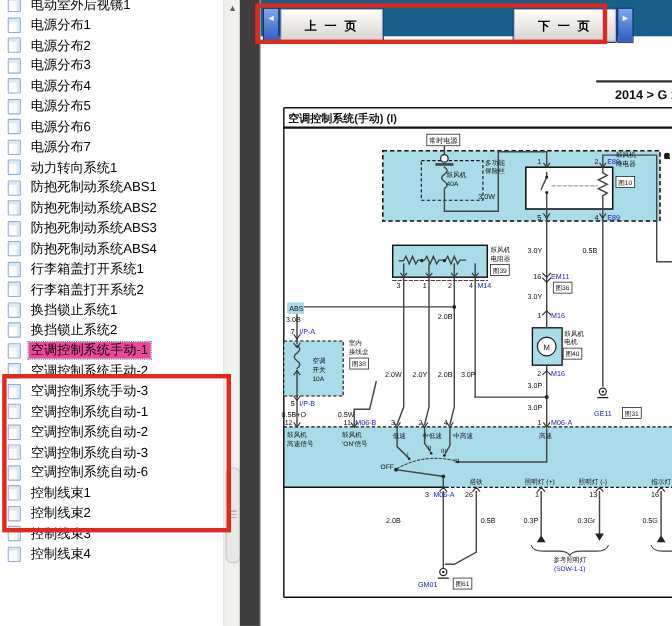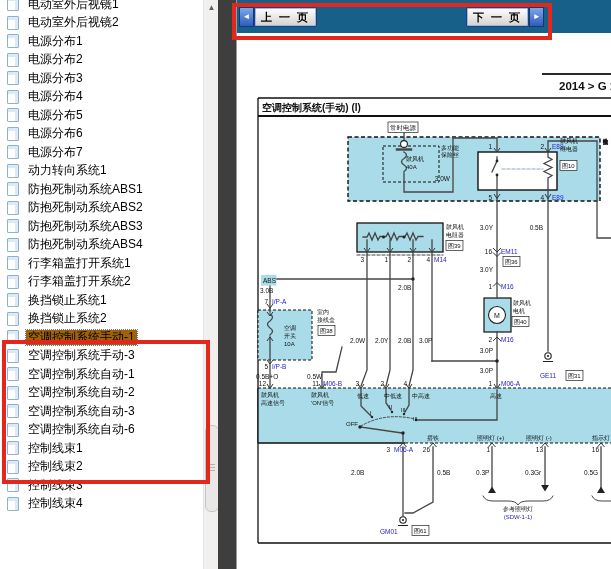--- a/index.html
+++ b/index.html
@@ -2,40 +2,40 @@
 <html><head>
 <meta charset="utf-8">
 <style>
   html,body{margin:0;padding:0;background:#fff;}
   .app{position:relative;width:611px;height:569px;overflow:hidden;background:#fff;
        font-family:"Liberation Sans",sans-serif;}
   
   .sidebar{position:absolute;left:0;top:0;width:203px;height:518px;background:#fff;overflow:hidden;padding-left:24px;}
   .sb-list{position:absolute;left:0;top:-5px;right:0;}
   .row{height:18.5px;display:flex;align-items:center;padding-left:7px;font-size:12px;color:#000;cursor:default;white-space:nowrap;}
-  .row.sel .lbl{background:#a16207;outline:1px dotted #5b7aa6;}
+  .row.sel .lbl{background:#ec4899;outline:1px dotted #5b7aa6;}
   .doc{width:10px;height:12px;background:#fff;border:1px solid #8fb0d1;border-radius:1px;margin-right:7px;flex:0 0 auto;
        box-shadow:inset -3px 3px 0 #dceaf7;}
   .lbl{padding:0 2px;line-height:15px;}
   
   .vscroll{position:absolute;left:203px;top:0;width:15px;height:569px;background:#f1f0ef;border-left:1px solid #e4e3e2;}
   .sb-up{position:absolute;left:0;top:0;width:15px;height:16px;color:#5f5f5f;font-size:8px;line-height:16px;text-align:center;}
   .sb-thumb{position:absolute;left:1px;top:425px;width:12px;height:85px;background:#e9e8e7;border:1px solid #c6c5c4;border-radius:6px;}
   .sb-thumb:after{content:"";position:absolute;left:3px;right:3px;top:38px;height:8px;
        background:repeating-linear-gradient(to bottom,#b3b2b1 0 1px,transparent 1px 3px);}
   .divider{position:absolute;left:218px;top:0;width:18px;height:569px;background:#3e3e3e;border-right:1px solid #9a9a9a;}
   
   .main{position:absolute;left:237px;top:0;width:374px;height:569px;background:#fff;}
   .topbar{position:absolute;left:0;top:0;width:374px;height:33px;background:#176089;}
   .navgrp{position:absolute;top:7px;display:flex;align-items:stretch;}
   .grp-prev{left:2px;}
   .grp-next{left:229px;}
   .navicon{width:13px;background:linear-gradient(#7ea7ea,#2c5cbe);border:1px solid #16386f;color:#fff;
        font-size:8px;line-height:18px;text-align:center;}
-  .navbtn{height:20px;min-width:58px;padding:0 6px;font-family:"Liberation Sans",sans-serif;font-size:11px;font-weight:bold;
+  .navbtn{height:32px;min-width:58px;padding:0 22px;font-family:"Liberation Sans",sans-serif;font-size:11px;font-weight:bold;
        letter-spacing:2px;color:#000;background:linear-gradient(#ffffff,#d4d2cb);border:1px solid #1d3f7c;border-radius:2px;
        box-shadow:inset 0 0 0 1px #9db8e8;cursor:pointer;}
   .bc-rule{position:absolute;left:305px;top:73px;width:306px;height:2px;background:#2a2a2a;}
   .breadcrumb{position:absolute;left:322px;top:79px;font-size:11.5px;font-weight:bold;color:#111;white-space:nowrap;}
   
   .overlay{position:absolute;left:0;top:0;pointer-events:none;}
   .overlay text{font-family:"Liberation Sans",sans-serif;}
   
   .annot{position:absolute;border:4px solid #e2271c;box-sizing:border-box;pointer-events:none;}
   .annot-sidebar{left:2px;top:340px;width:208px;height:144px;}
@@ -47,24 +47,20 @@
 <div class="app">
 
   <div class="sidebar">
     <div class="sb-list">
         <div class="row">
           <span class="doc"></span>
           <span class="lbl">电动室外后视镜1</span>
         </div>
         <div class="row">
           <span class="doc"></span>
-          <span class="lbl">电动室外后视镜2</span>
-        </div>
-        <div class="row">
-          <span class="doc"></span>
           <span class="lbl">电源分布1</span>
         </div>
         <div class="row">
           <span class="doc"></span>
           <span class="lbl">电源分布2</span>
         </div>
         <div class="row">
           <span class="doc"></span>
           <span class="lbl">电源分布3</span>
         </div>
@@ -116,20 +112,24 @@
           <span class="doc"></span>
           <span class="lbl">换挡锁止系统1</span>
         </div>
         <div class="row">
           <span class="doc"></span>
           <span class="lbl">换挡锁止系统2</span>
         </div>
         <div class="row sel">
           <span class="doc"></span>
           <span class="lbl">空调控制系统手动-1</span>
+        </div>
+        <div class="row">
+          <span class="doc"></span>
+          <span class="lbl">空调控制系统手动-2</span>
         </div>
         <div class="row">
           <span class="doc"></span>
           <span class="lbl">空调控制系统手动-3</span>
         </div>
         <div class="row">
           <span class="doc"></span>
           <span class="lbl">空调控制系统自动-1</span>
         </div>
         <div class="row">

